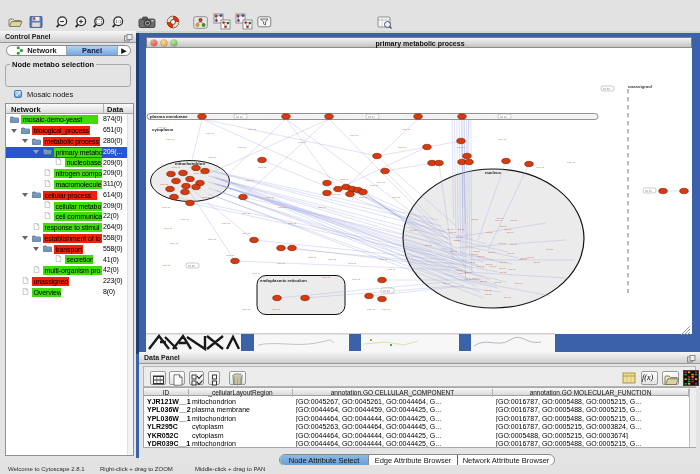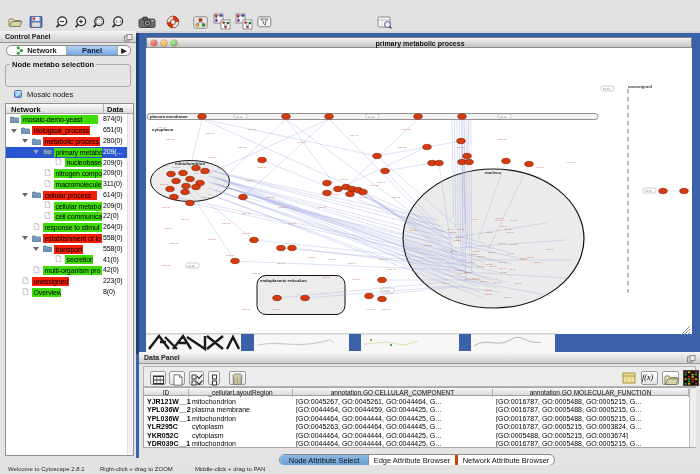--- a/index.html
+++ b/index.html
@@ -761,20 +761,20 @@
           <div class="td" style="left:3px;font-weight:bold">YDR039C__1</div>
           <div class="td" style="left:48px">mitochondrion</div>
           <div class="td" style="left:152px;width:195px">[GO:0044464, GO:0044444, GO:0044425, G...</div>
           <div class="td" style="left:352px;width:190px">[GO:0016787, GO:0005488, GO:0005215, G...</div>
         </div>
         <div id="dscroll" class="abs"></div>
       </div>
     </div>
 <div id="btabs" class="abs">
       <div class="seg" style="width:89px;background:linear-gradient(#8db8e4,#699fd4);border-right:1px solid #8a8a8a">Node Attribute Select</div>
-      <div class="seg" style="width:89px;border-right:3px solid #c2410c">Edge Attribute Browser</div>
+      <div class="seg" style="width:89px;border-right:1px solid #c2410c">Edge Attribute Browser</div>
       <div class="seg" style="width:96px">Network Attribute Browser</div>
     </div>
 <div id="status" class="abs">
       <span class="abs" style="left:8px;top:1px">Welcome to Cytoscape 2.8.1</span>
       <span class="abs" style="left:100px;top:1px">Right-click + drag to ZOOM</span>
       <span class="abs" style="left:195px;top:1px">Middle-click + drag to PAN</span>
     </div>
 </div>
 </body></html>

